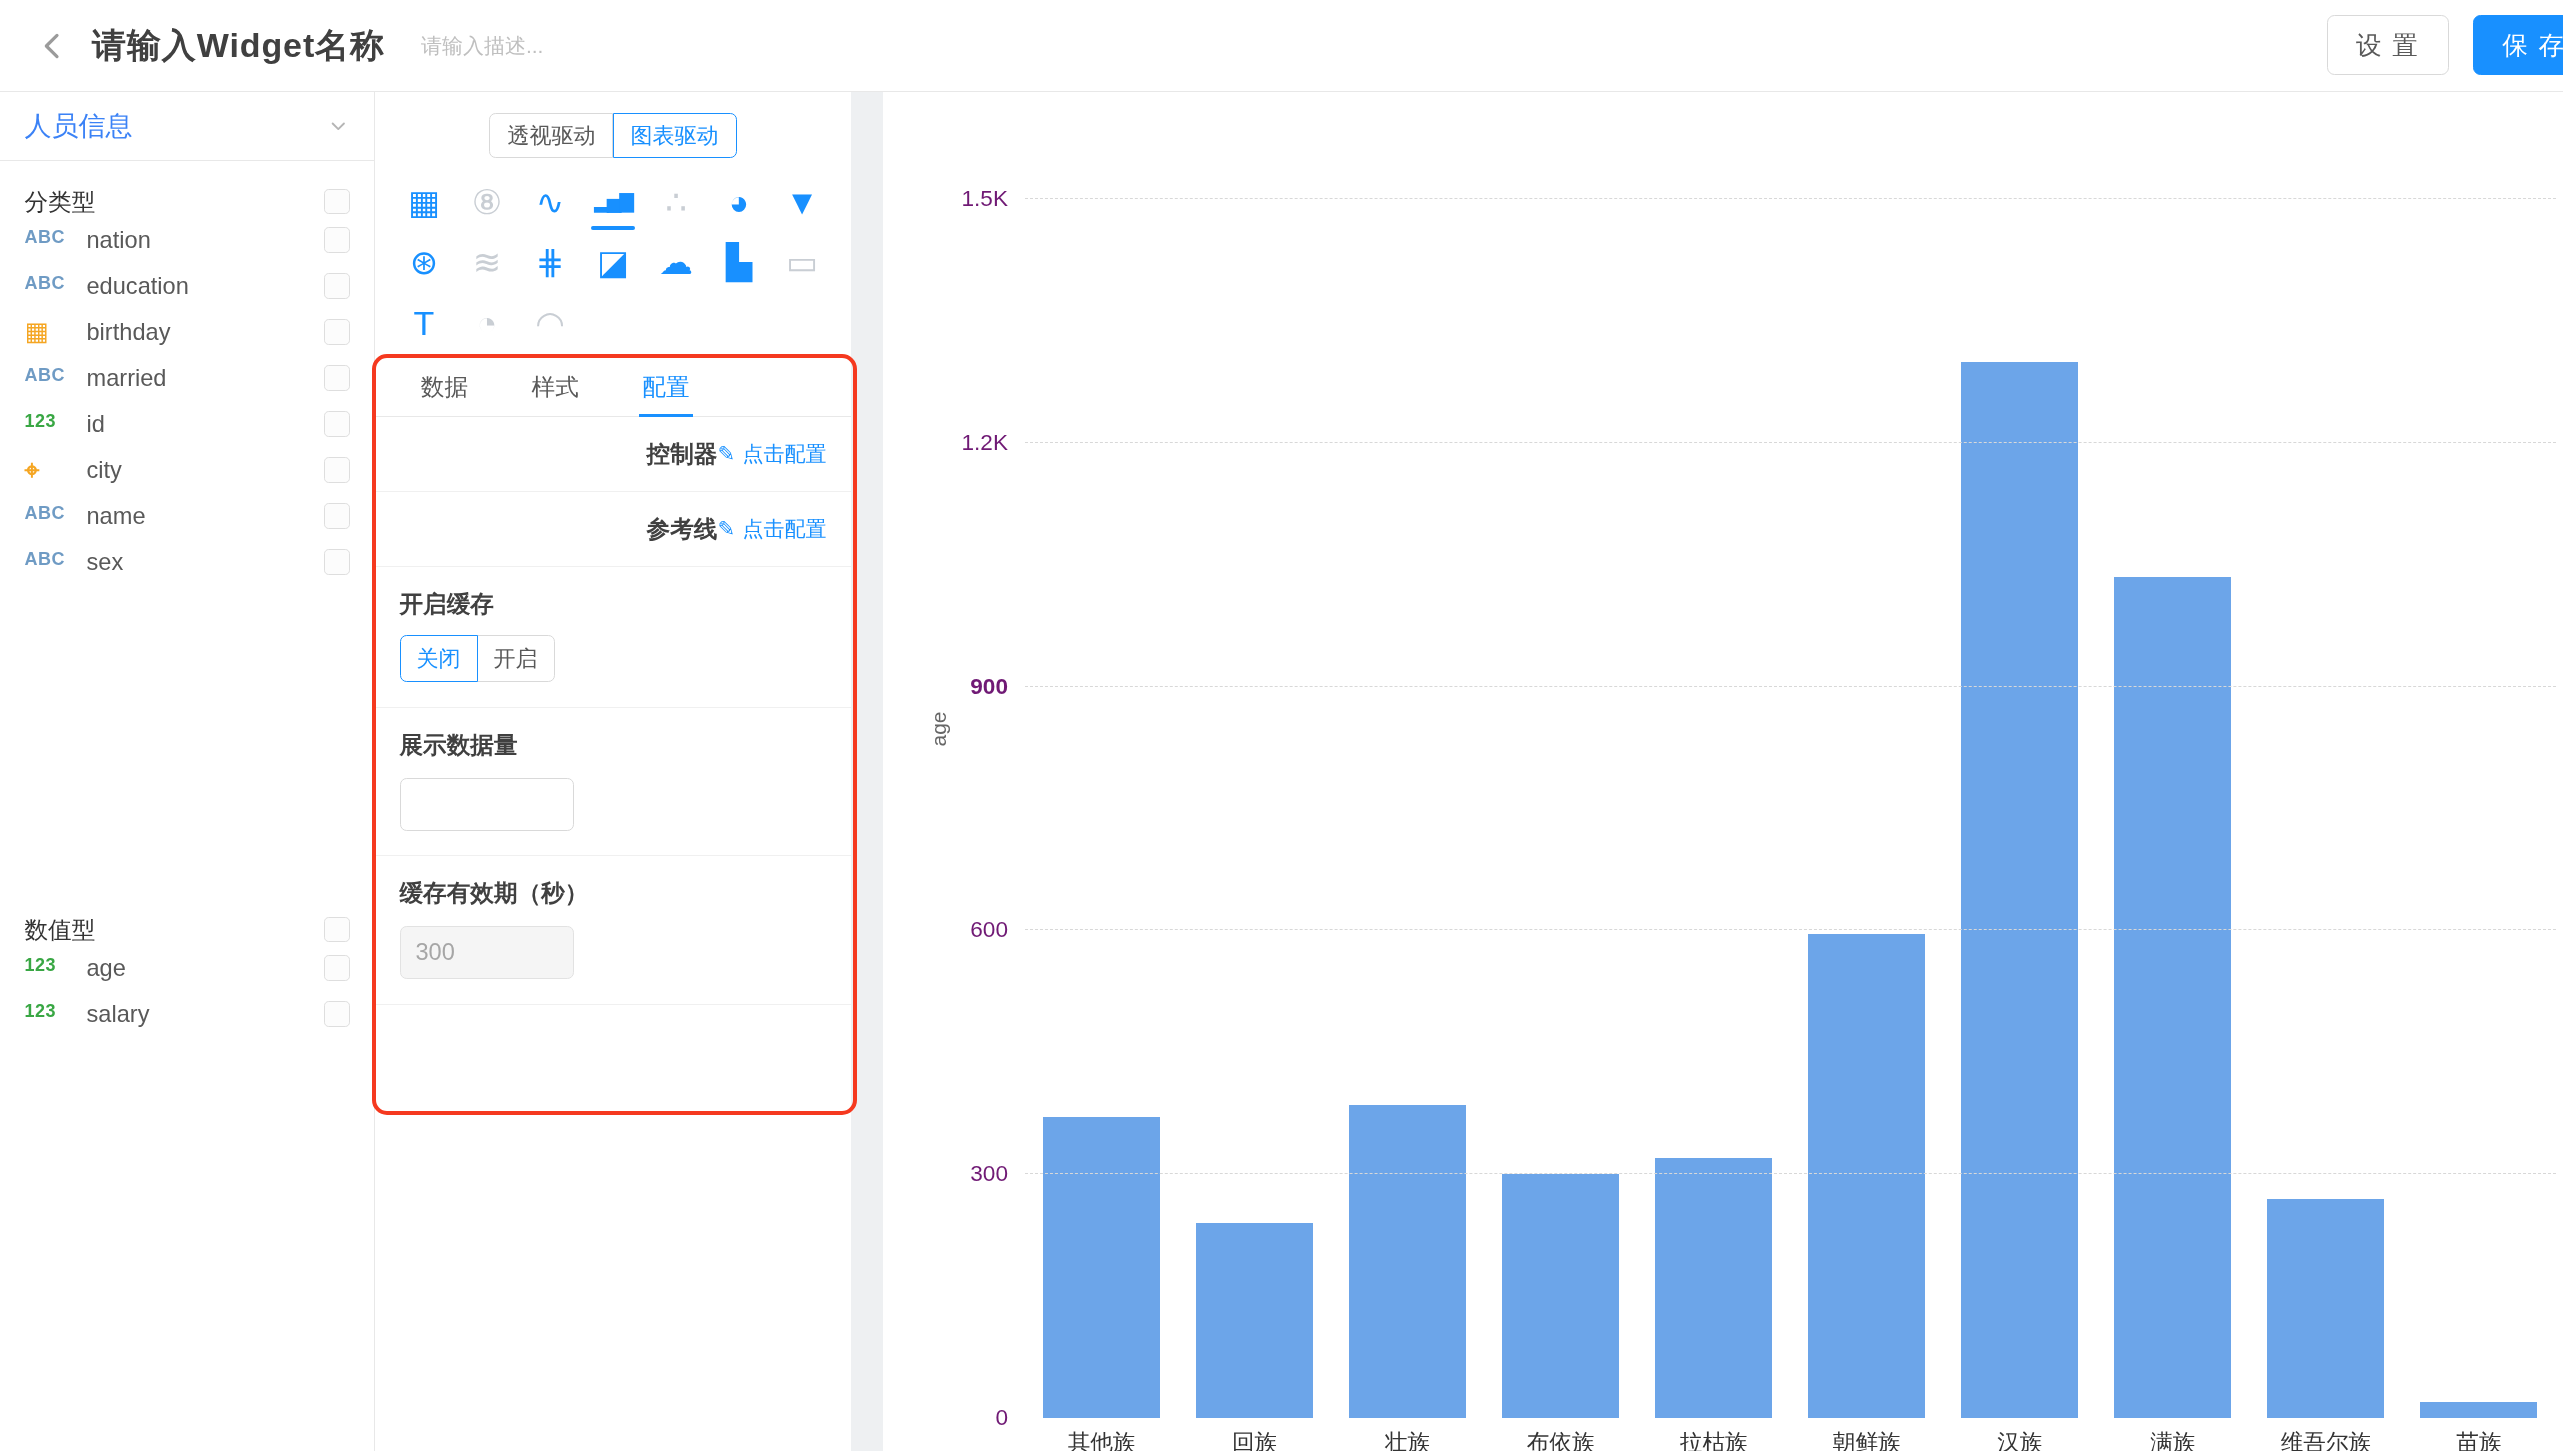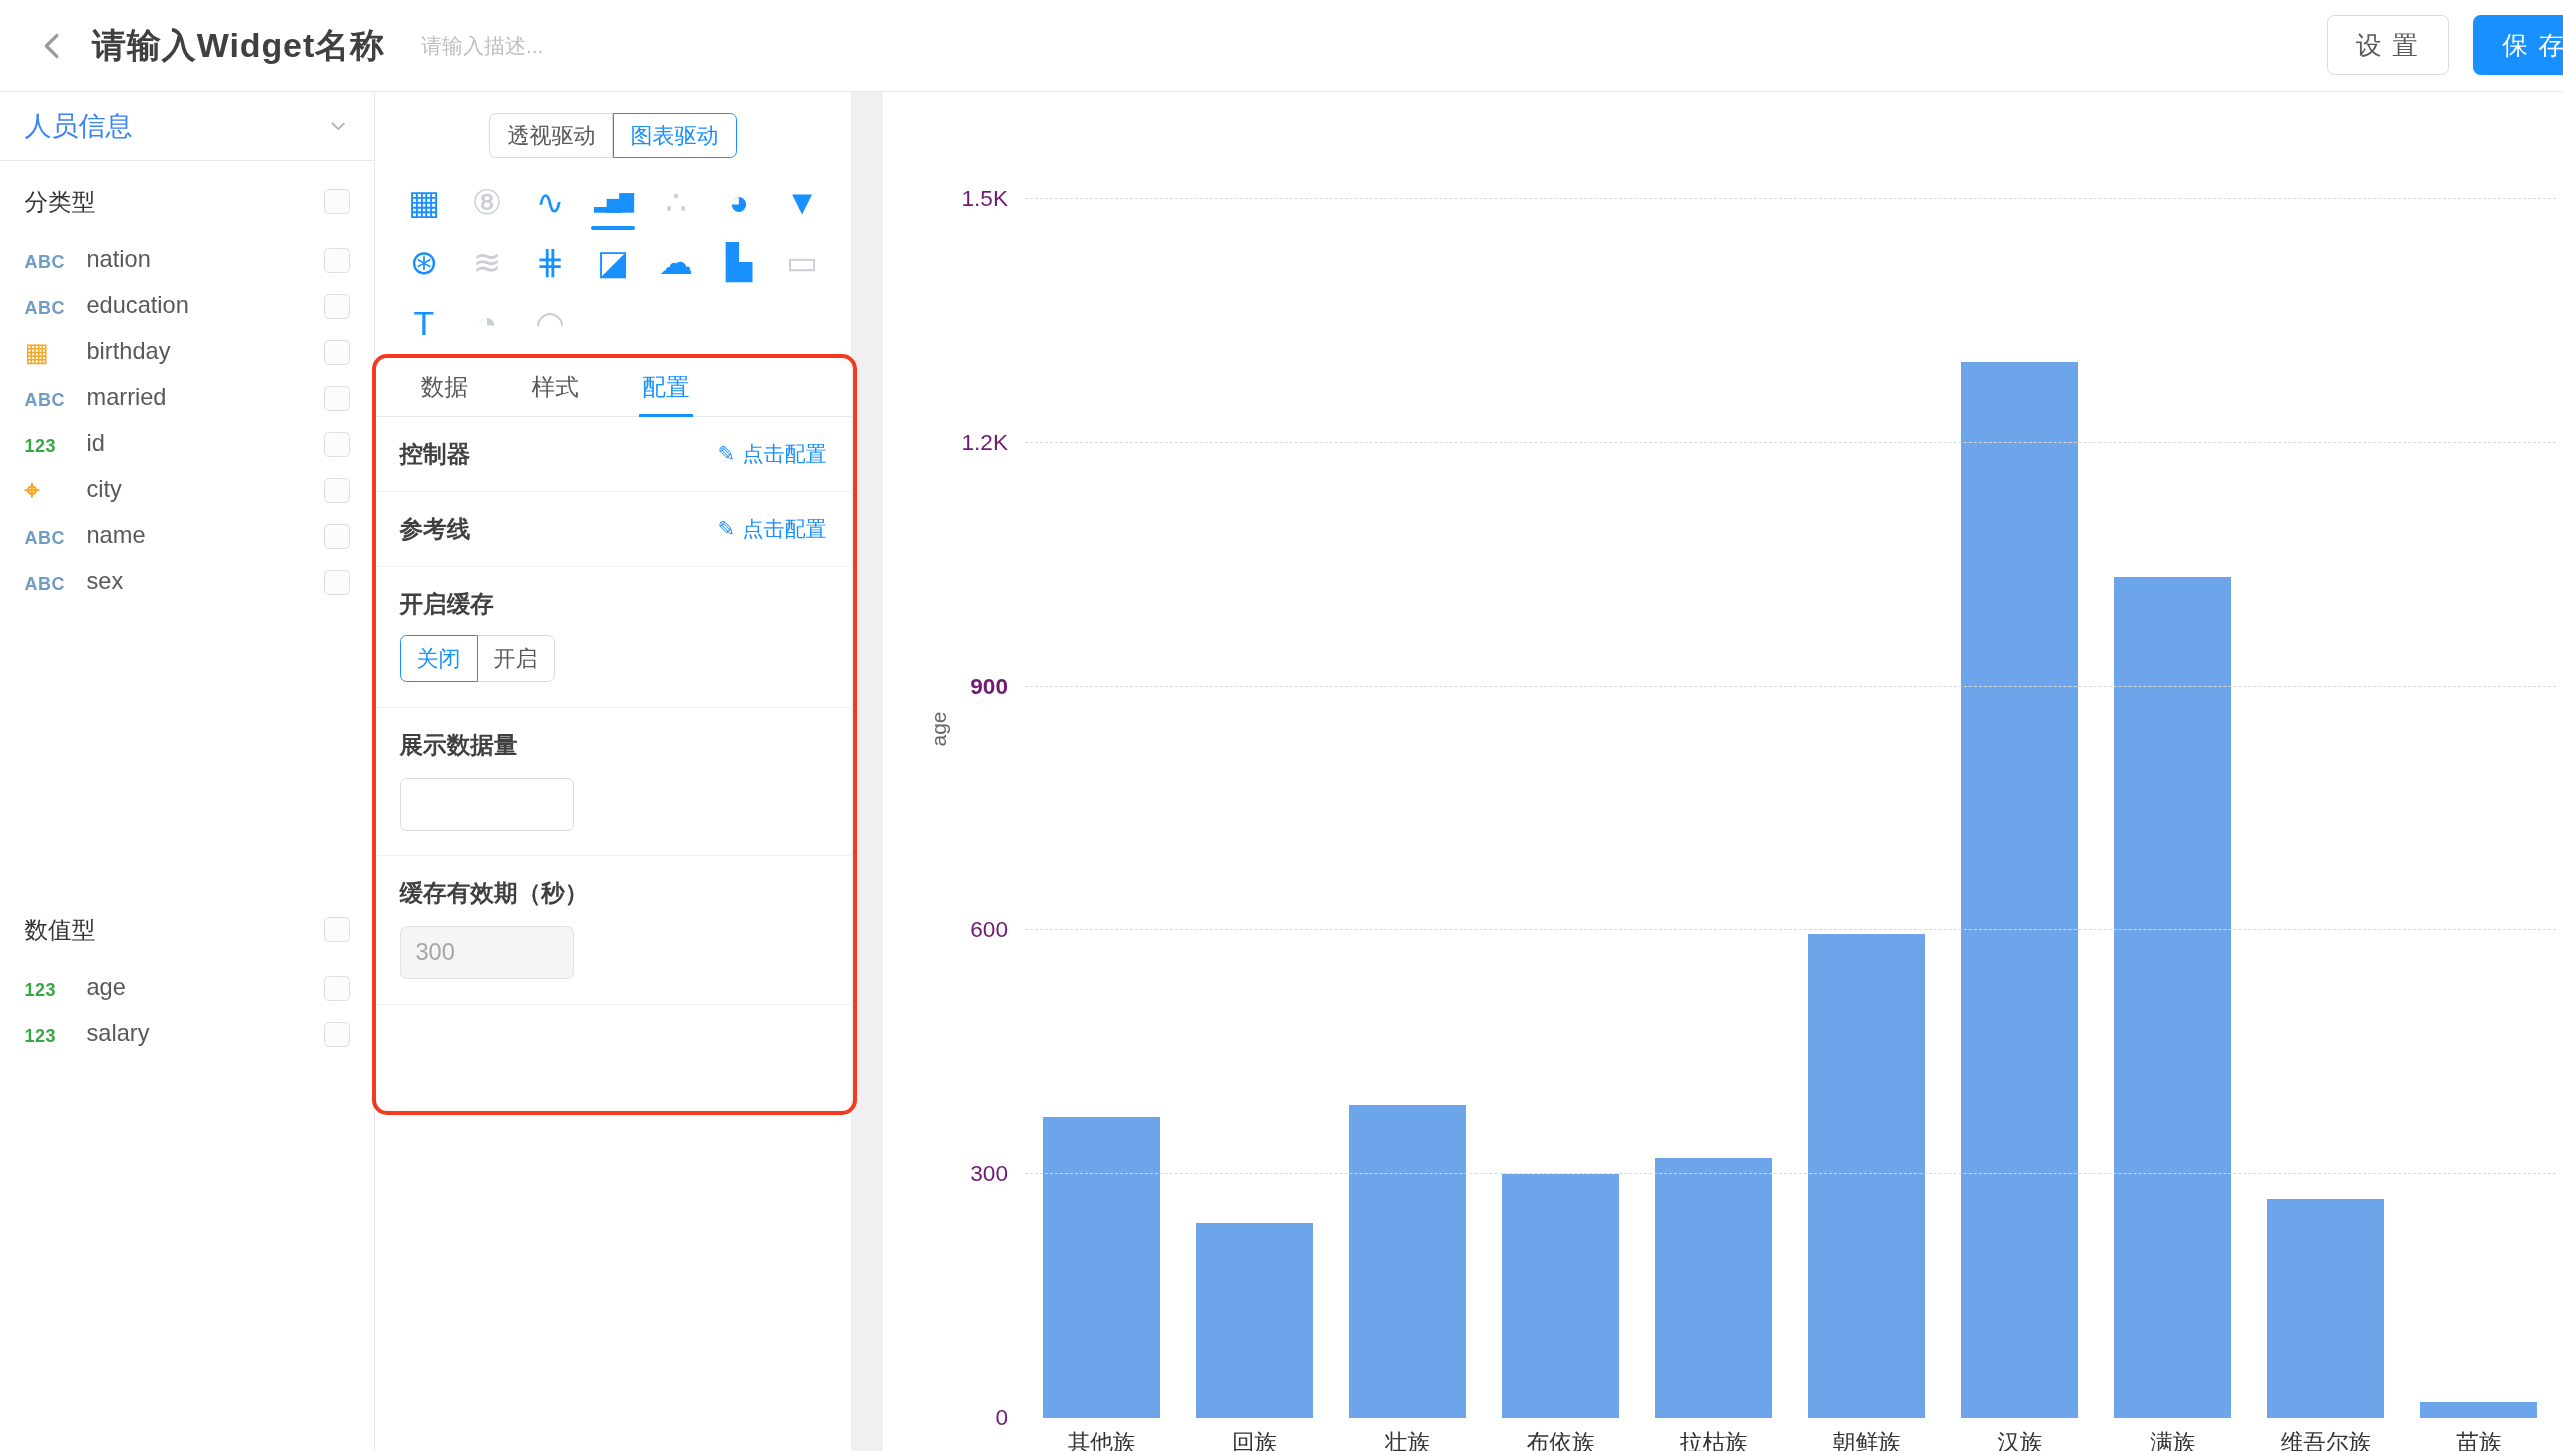--- a/index.html
+++ b/index.html
@@ -16,21 +16,21 @@
   .btn-default{border:0.9px solid #d9d9d9;color:#595959;background:#fff}
   .btn-primary{background:#1890ff;border:0.9px solid #1890ff;color:#fff;margin-right:-32px}
 
   
   .sidebar{position:absolute;top:92px;left:0;width:375px;bottom:0;background:#fff;border-right:0.9px solid #e8e8e8;overflow:hidden}
   .source-row{height:69px;display:flex;align-items:center;padding:0 24.5px;border-bottom:0.9px solid #e8e8e8;font-size:27px;color:#3b82f6;cursor:pointer}
   .chev{margin-left:auto;color:#b5b5b5;display:flex;align-items:center}
   .field-section{padding-top:15px}
   .numeric-section{margin-top:294px}
   .section-row{height:51px;display:flex;align-items:center;padding:0 24.5px;font-size:23.6px;color:#333}
-  .field-row{height:46px;display:flex;align-items:flex-end;padding:0 24.5px;font-size:23.6px;color:#595959;cursor:pointer}
+  .field-row{height:46px;display:flex;align-items:flex-start;padding:0 24.5px;font-size:23.6px;color:#595959;cursor:pointer}
   .ficon{width:62px;font-size:18px;font-weight:bold;flex:none}
   .ficon.abc{color:#6f9bc4;letter-spacing:0.5px}
   .ficon.num{color:#39a744;letter-spacing:0.5px}
   .ficon.date{color:#f5a623;font-size:25.5px;line-height:1}
   .ficon.geo{color:#f5a623;font-size:26.4px;line-height:1}
   .fname{white-space:nowrap}
   .cbox{margin-left:auto;width:25.5px;height:25.5px;border:1.9px solid #dedede;border-radius:4.7px;background:#fcfcfc;flex:none}
 
   
   .panel{position:absolute;top:92px;left:375px;width:477px;bottom:0;background:#fff;border-right:0.9px solid #e8e8e8;overflow:hidden}
@@ -39,21 +39,21 @@
   .mode-btn.pivot{border-radius:6.6px 0 0 6.6px}
   .mode-btn.chart{border-radius:0 6.6px 6.6px 0;border-color:#1890ff;color:#1890ff;margin-left:-0.9px;z-index:2}
   .icon-grid{display:grid;grid-template-columns:repeat(7,63px);justify-content:center;margin-top:17px;row-gap:7.5px}
   .cicon{height:53px;display:flex;align-items:center;justify-content:center;font-size:34px;color:#1890ff;position:relative;cursor:pointer;line-height:1}
   .cicon.disabled{color:#c9ced4;cursor:default}
   .cicon.selected:after{content:"";position:absolute;left:9.4px;right:9.4px;bottom:-1.9px;height:3.8px;background:#1890ff;border-radius:1.9px}
   .tabs{display:flex;gap:56px;padding:0 42px;margin-top:9.4px;border-bottom:0.9px solid #e8e8e8;height:59px}
   .tab{font-size:23.6px;color:#595959;display:flex;align-items:center;padding:0 3.8px;position:relative;cursor:pointer}
   .tab.active{color:#1890ff}
   .tab.active:after{content:"";position:absolute;left:0;right:0;bottom:-0.9px;height:2.8px;background:#1890ff}
-  .cfg-row{display:flex;align-items:center;justify-content:space-between;padding:0 24.5px;height:75px;border-bottom:0.9px solid #f0f0f0}
+  .cfg-row{display:flex;align-items:center;justify-content:flex-end;padding:0 24.5px;height:75px;border-bottom:0.9px solid #f0f0f0}
   .cfg-label{font-size:23.6px;font-weight:bold;color:#404040;white-space:nowrap}
   .cfg-link{font-size:21px;color:#1890ff;display:flex;align-items:center;gap:7.5px;cursor:pointer;white-space:nowrap}
   .cfg-section{padding:21px 24.5px 24.5px;border-bottom:0.9px solid #f0f0f0}
   .cfg-input{margin-top:17px;width:174px;height:53px;border:0.9px solid #d9d9d9;border-radius:6.6px;background:#fff;font-size:23.6px;padding:0 15px;color:#404040;outline:none;display:block;font-family:inherit}
   .cfg-input.disabled{background:#f5f5f5;color:#a6a6a6;border-color:#e2e2e2}
   .btn-group{margin-top:15px;display:flex}
   .gbtn{height:47px;padding:0 16px;display:flex;align-items:center;font-size:22px;border:0.9px solid #d9d9d9;color:#595959;background:#fff;cursor:pointer;white-space:nowrap}
   .gbtn.first{border-radius:6.6px 0 0 6.6px}
   .gbtn.last{border-radius:0 6.6px 6.6px 0;margin-left:-0.9px}
   .gbtn.active{color:#1890ff;border-color:#1890ff;z-index:2}

